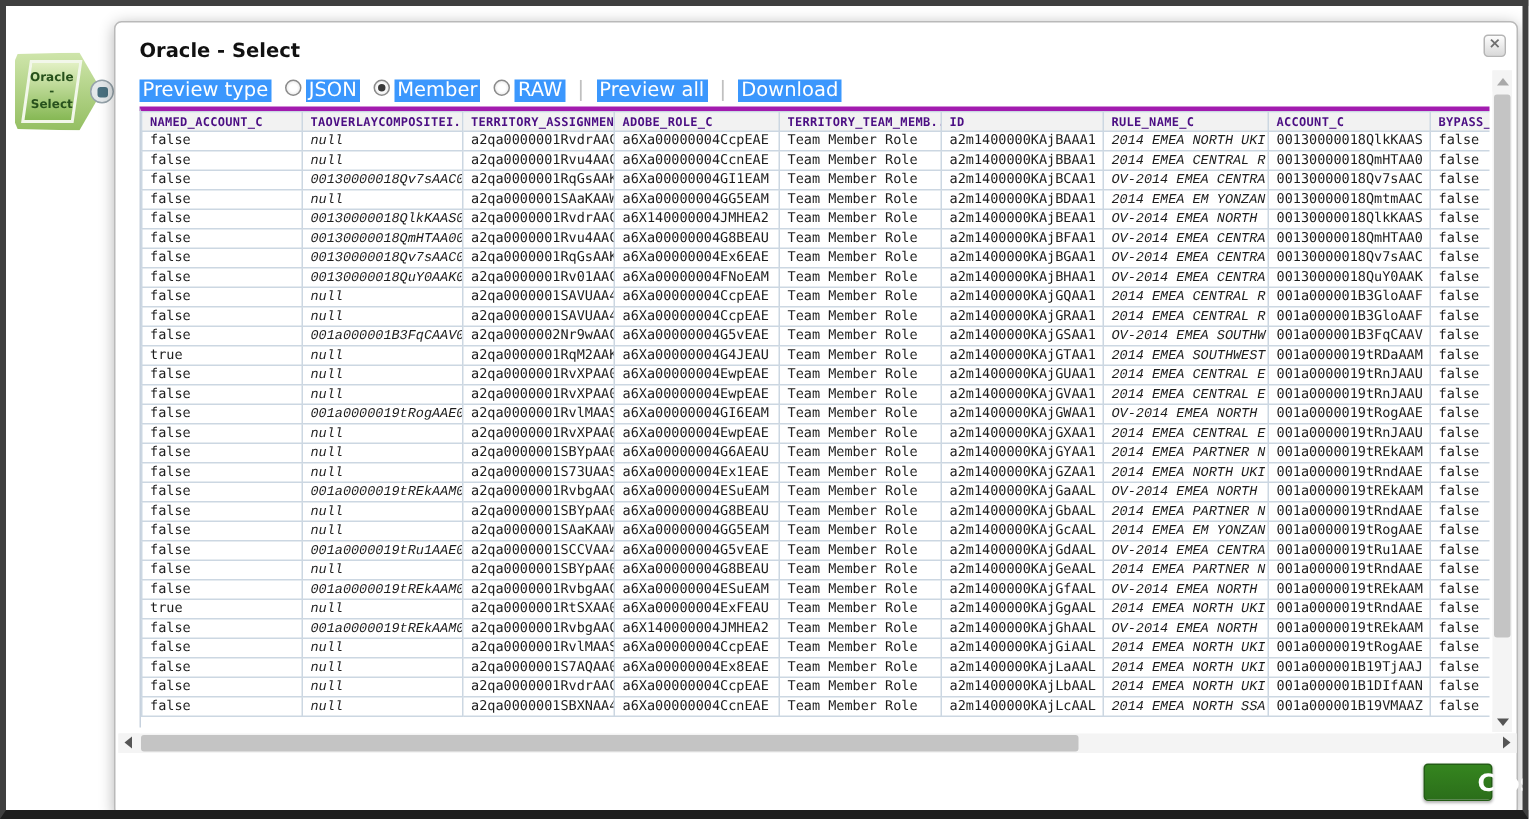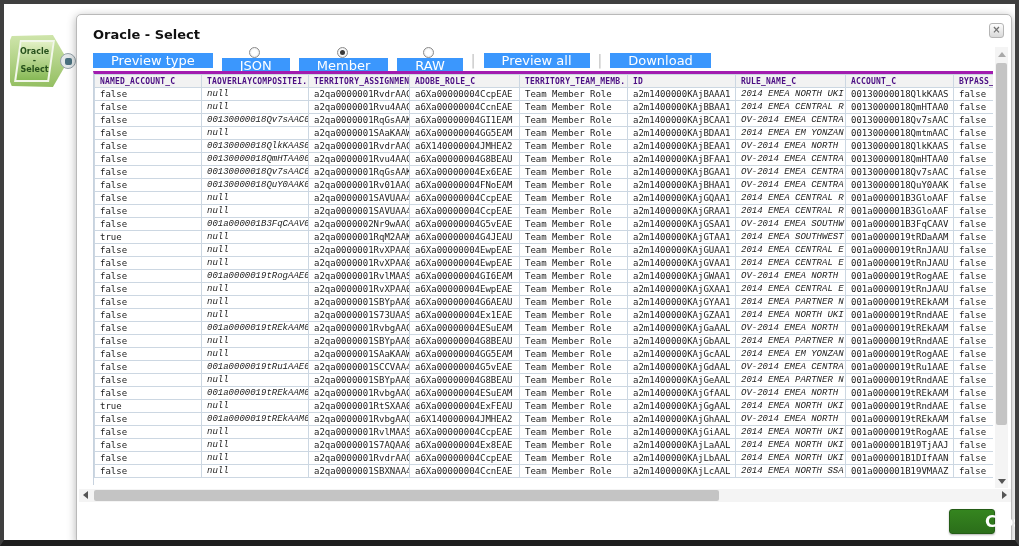--- a/index.html
+++ b/index.html
@@ -37,22 +37,22 @@
   }
   .modal-title { position: absolute; left: 16px; top: 12px; font-size: 13px; font-weight: bold; color: #111; }
   .modal-close {
     position: absolute; right: 7px; top: 8px; width: 15px; height: 15px;
     border: 1px solid #b5b5b5; border-radius: 3px;
     background: linear-gradient(#fdfdfd, #d9d9d9);
     font-size: 10px; line-height: 12px; text-align: center; color: #6f6f6f; font-weight: bold; cursor: pointer;
   }
   
   .controls { position: absolute; left: 16px; top: 36px; height: 18px; display: flex; align-items: center; font-size: 13px; white-space: nowrap; }
-  .hl { background: #3b97fd; color: #fff; padding: 0 18px; }
-  .opt { display: inline-flex; align-items: center; margin-left: 9px; flex-direction: column; }
+  .hl { background: #3b97fd; color: #fff; padding: 0 2px; }
+  .opt { display: inline-flex; margin-left: 9px; }
   .radio {
     display: inline-block; width: 11px; height: 11px; border-radius: 50%;
     border: 1px solid #8b8b8b; background: radial-gradient(#ffffff 40%, #dcdcdc); margin-right: 3px; position: relative;
   }
   .radio.sel::after {
     content: ""; position: absolute; left: 2px; top: 2px; width: 5px; height: 5px; border-radius: 50%; background: #3a3a3a;
   }
   .sep { color: #c0c0c0; margin: 0 8px; font-size: 14px; }
   .lnk { cursor: pointer; }
   

